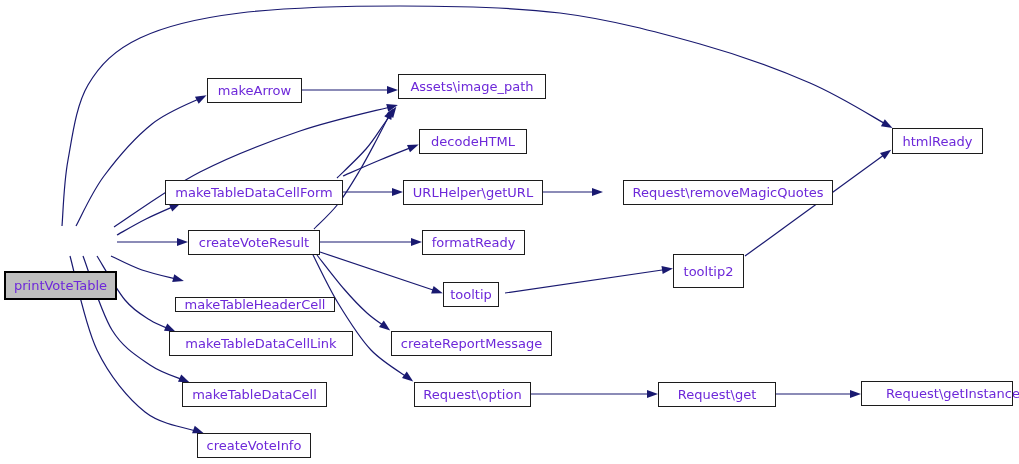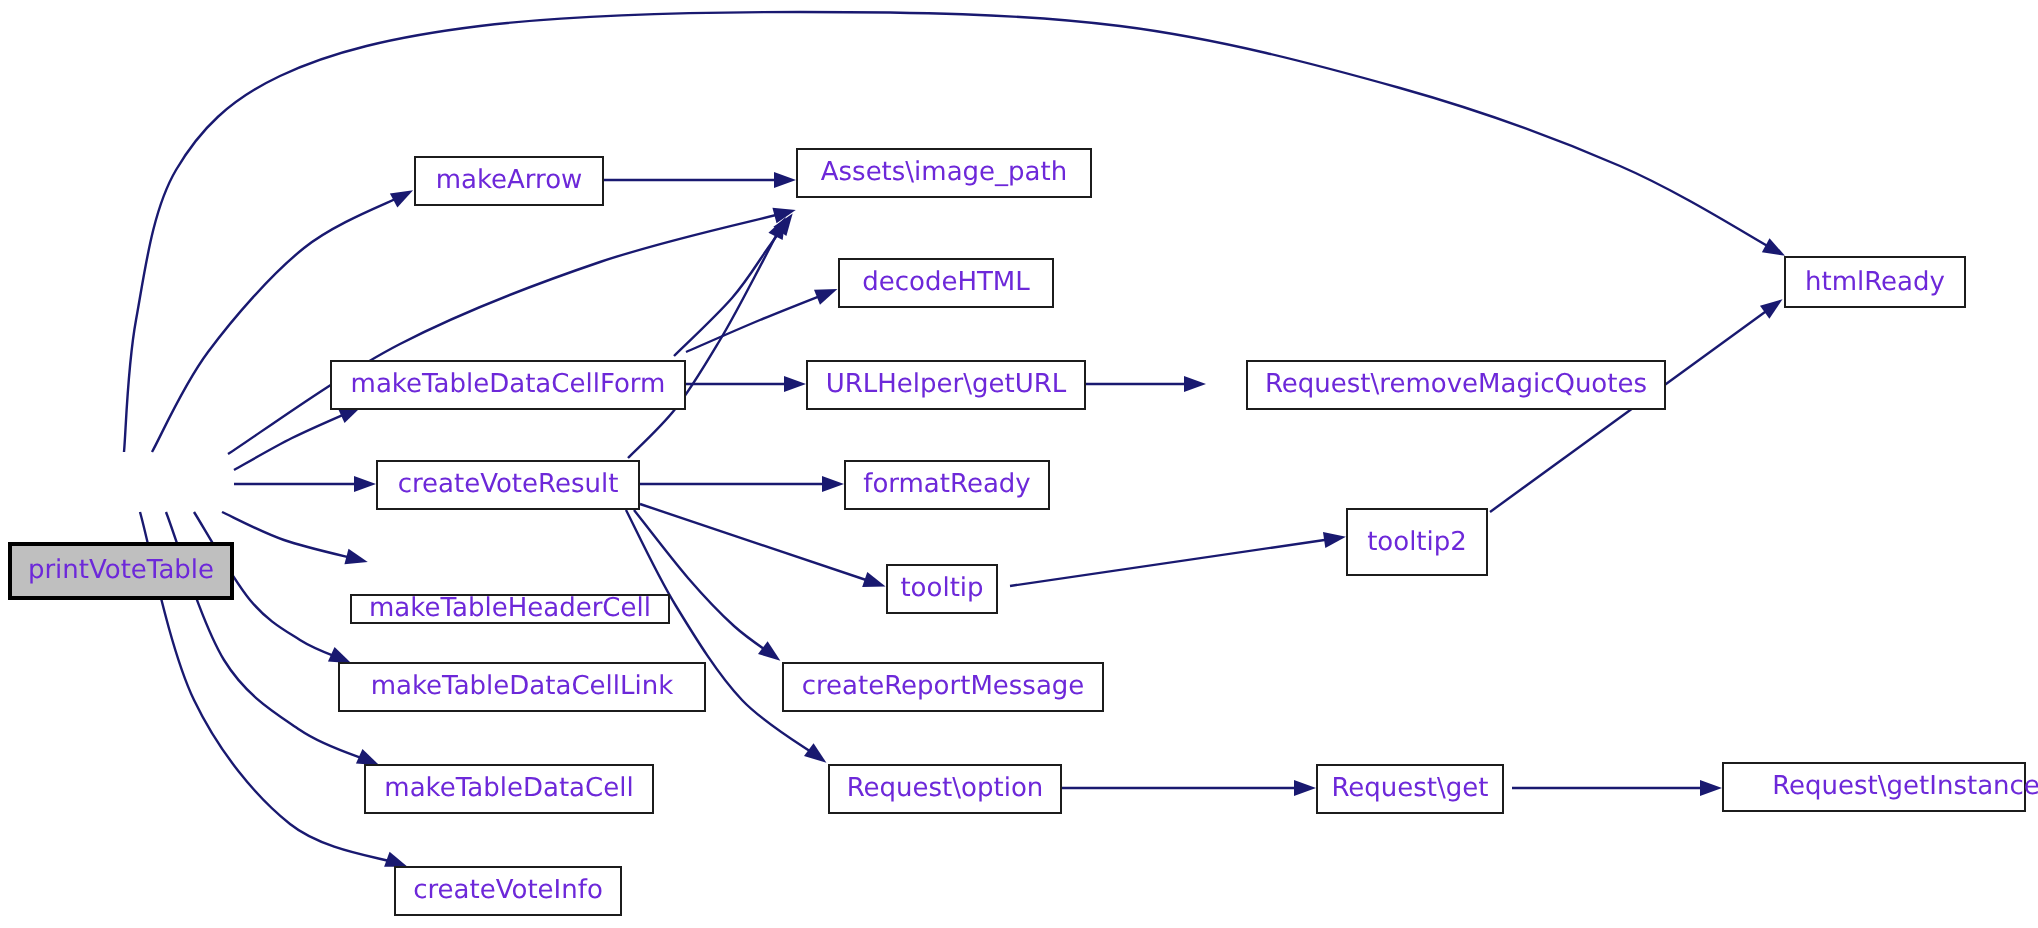--- a/index.html
+++ b/index.html
@@ -88,17 +88,17 @@
       <div class="node" style="left: 188px; top: 230px; width: 132px; height: 25px; background: rgb(255, 255, 255);">createVoteResult</div>
       <div class="node" style="left: 422px; top: 230px; width: 103px; height: 25px; background: rgb(255, 255, 255);">formatReady</div>
       <div class="node" style="left: 892px; top: 128px; width: 91px; height: 26px; background: rgb(255, 255, 255);">htmlReady</div>
       <div class="node" style="left: 443px; top: 282px; width: 56px; height: 25px; background: rgb(255, 255, 255);">tooltip</div>
       <div class="node" style="left: 673px; top: 254px; width: 71px; height: 34px; background: rgb(255, 255, 255);">tooltip2</div>
       <div class="node" style="left: 175px; top: 281px; width: 160px; height: 15px; background: rgb(255, 255, 255); margin-top: 16px;">makeTableHeaderCell</div>
       <div class="node" style="left: 169px; top: 331px; width: 184px; height: 25px; background: rgb(255, 255, 255);">makeTableDataCellLink</div>
       <div class="node" style="left: 391px; top: 331px; width: 161px; height: 25px; background: rgb(255, 255, 255);">createReportMessage</div>
       <div class="node" style="left: 182px; top: 382px; width: 145px; height: 25px; background: rgb(255, 255, 255);">makeTableDataCell</div>
       <div class="node" style="left: 414px; top: 382px; width: 117px; height: 25px; background: rgb(255, 255, 255);">Request\option</div>
-      <div class="node" style="left: 658px; top: 382px; width: 94px; height: 25px; background: rgb(255, 255, 255); text-align: right;">Request\get</div>
+      <div class="node" style="left: 658px; top: 382px; width: 118px; height: 25px; background: rgb(255, 255, 255); text-align: right;">Request\get</div>
       <div class="node" style="left: 861px; top: 381px; width: 152px; height: 25px; background: rgb(255, 255, 255); padding-left: 32px;">Request\getInstance</div>
       <div class="node" style="left: 197px; top: 433px; width: 114px; height: 25px; background: rgb(255, 255, 255);">createVoteInfo</div>
     </div>
 </div>
 
 </body></html>

